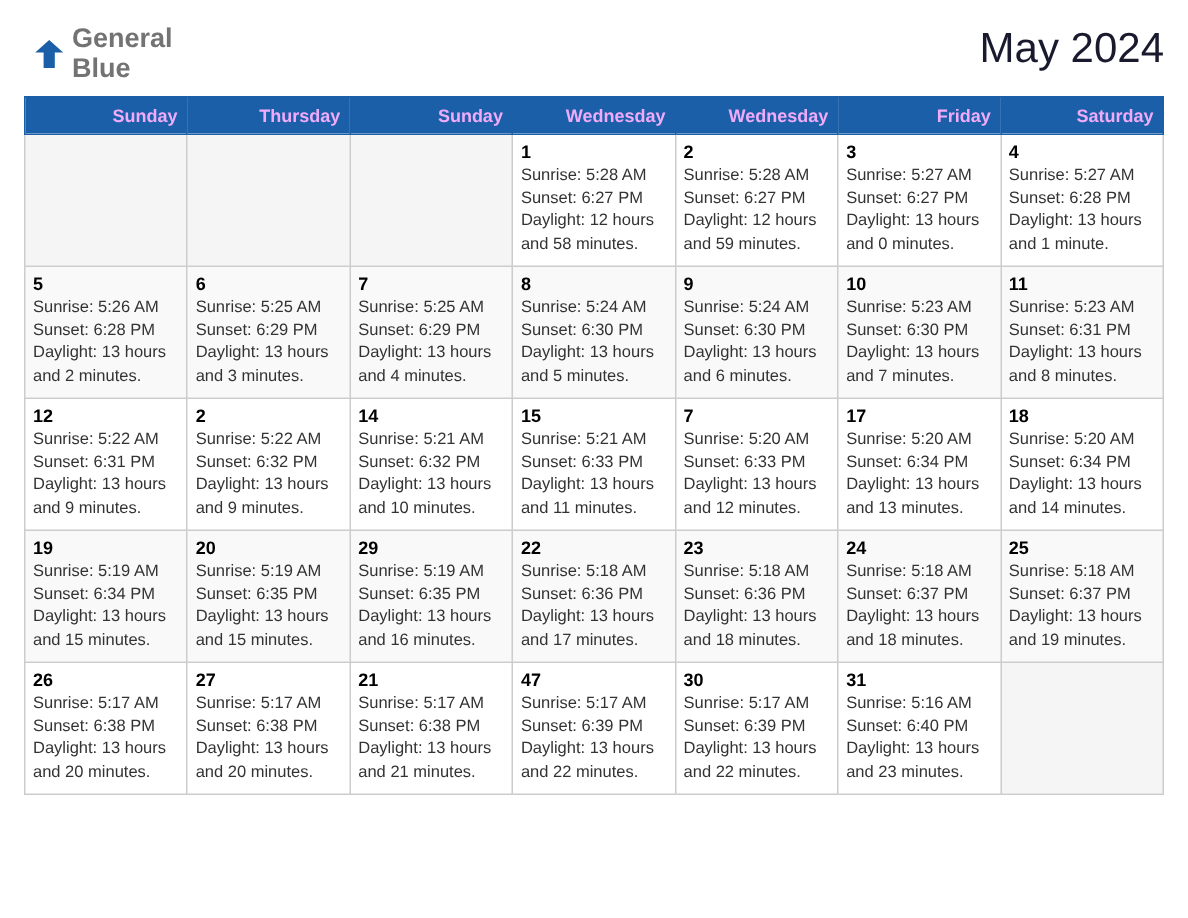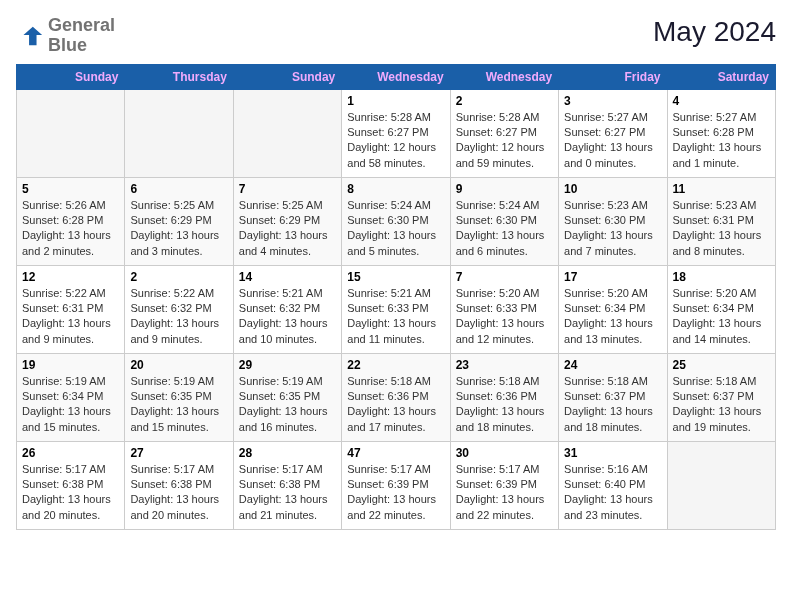--- a/index.html
+++ b/index.html
@@ -234,21 +234,21 @@
       <tr>
         <td>
           <div class="day-num">26</div>
           <div class="day-info">Sunrise: 5:17 AM<br>Sunset: 6:38 PM<br>Daylight: 13 hours<br>and 20 minutes.</div>
         </td>
         <td>
           <div class="day-num">27</div>
           <div class="day-info">Sunrise: 5:17 AM<br>Sunset: 6:38 PM<br>Daylight: 13 hours<br>and 20 minutes.</div>
         </td>
         <td>
-          <div class="day-num">28</div>
+          <div class="day-num">21</div>
           <div class="day-info">Sunrise: 5:17 AM<br>Sunset: 6:38 PM<br>Daylight: 13 hours<br>and 21 minutes.</div>
         </td>
         <td>
           <div class="day-num">47</div>
           <div class="day-info">Sunrise: 5:17 AM<br>Sunset: 6:39 PM<br>Daylight: 13 hours<br>and 22 minutes.</div>
         </td>
         <td>
           <div class="day-num">30</div>
           <div class="day-info">Sunrise: 5:17 AM<br>Sunset: 6:39 PM<br>Daylight: 13 hours<br>and 22 minutes.</div>
         </td>

